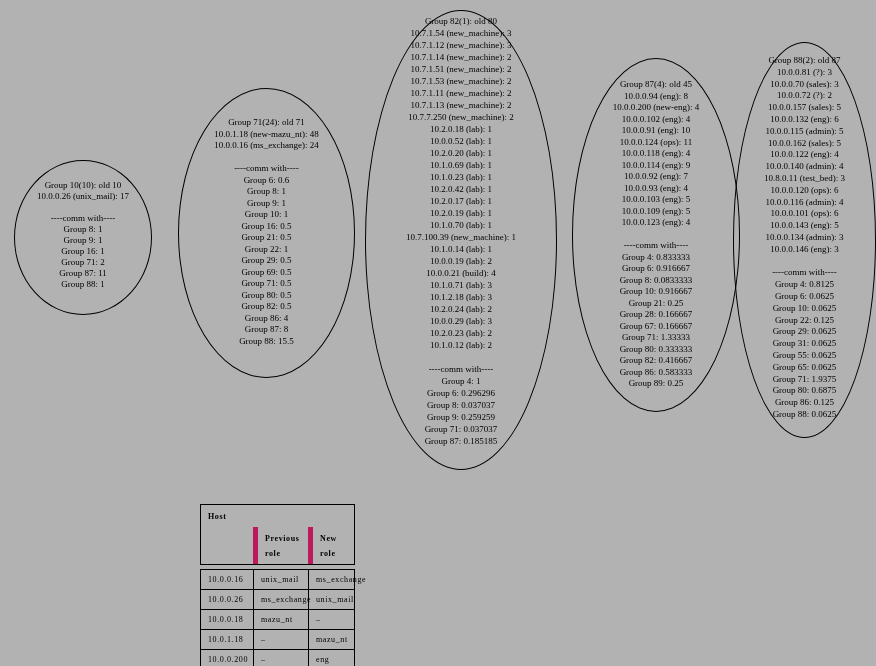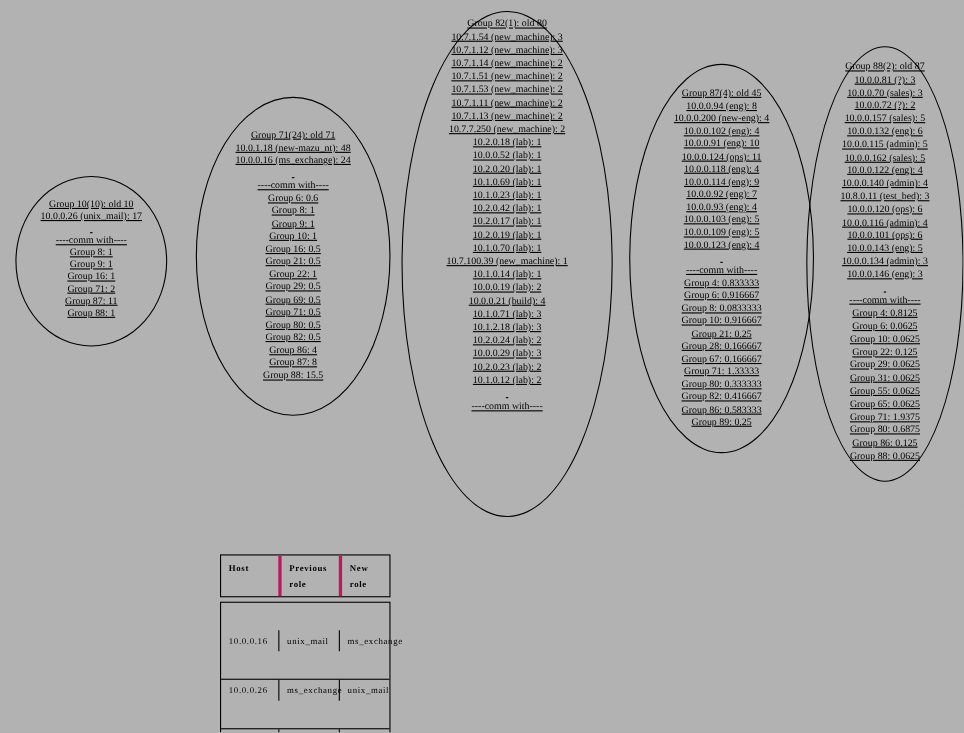--- a/index.html
+++ b/index.html
@@ -3,21 +3,21 @@
 <meta charset="utf-8">
 <style>
   html, body { margin: 0; padding: 0; background: #b2b2b2; }
   .canvas {
     position: relative; width: 876px; height: 666px;
     background: #b2b2b2; overflow: hidden;
     font-family: "Liberation Serif", serif; color: #000;
   }
   .ellipse {
     position: absolute; border: 1px solid #000; border-radius: 50%;
-    box-sizing: border-box; text-align: center; text-decoration: underline;
+    box-sizing: border-box; text-align: center;
   }
   .etext { font-size: 9px; }
   .eline { white-space: nowrap; }
   .e0 { left: 14px;  top: 160px; width: 138px; height: 155px; }
   .e0 .etext { padding-top: 19px; line-height: 11px; }
   .e1 { left: 178px; top: 88px;  width: 177px; height: 290px; }
   .e1 .etext { padding-top: 28px; line-height: 11.5px; }
   .e2 { left: 365px; top: 10px;  width: 192px; height: 460px; }
   .e2 .etext { padding-top: 4px;  line-height: 12px; }
   .e3 { left: 572px; top: 58px;  width: 168px; height: 354px; }
@@ -27,23 +27,23 @@
 
   .role-table {
     position: absolute; left: 200px; top: 504px;
     font-size: 8px; letter-spacing: 0.6px;
   }
   .thead {
     display: grid; grid-template-columns: 52px 55px 46px;
     border: 1px solid #000; font-weight: bold;
   }
   .hcell { padding: 4px 2px 3px 7px; line-height: 15px; }
-  .hcell + .hcell { border-left: 3px solid #be185d; }
+  .hcell + .hcell { border-left: 5px solid #be185d; margin-top: 22px; }
   .tbody { border: 1px solid #000; margin-top: 4px; }
-  .trow { display: grid; grid-template-columns: 52px 55px 46px; height: 19px; margin-top: 25px; }
+  .trow { display: grid; grid-template-columns: 52px 55px 46px; height: 19px; }
   .trow + .trow { border-top: 1px solid #000; }
   .tcell {
     padding-left: 7px; display: flex; align-items: center;
     white-space: nowrap; overflow: visible;
   }
   .tcell + .tcell { border-left: 1px solid #000; }
 </style>
 </head>
 <body>
 
@@ -124,20 +124,28 @@
           <div class="eline">10.0.0.21 (build): 4</div>
           <div class="eline">10.1.0.71 (lab): 3</div>
           <div class="eline">10.1.2.18 (lab): 3</div>
           <div class="eline">10.2.0.24 (lab): 2</div>
           <div class="eline">10.0.0.29 (lab): 3</div>
           <div class="eline">10.2.0.23 (lab): 2</div>
           <div class="eline">10.1.0.12 (lab): 2</div>
         </div>
       <div class="eline blank">&nbsp;</div>
       <div class="eline">----comm with----</div>
+      <div>
+          <div class="eline">Group 4: 1</div>
+          <div class="eline">Group 6: 0.296296</div>
+          <div class="eline">Group 8: 0.037037</div>
+          <div class="eline">Group 9: 0.259259</div>
+          <div class="eline">Group 71: 0.037037</div>
+          <div class="eline">Group 87: 0.185185</div>
+        </div>
     </div>
   </div>
 
   <div class="ellipse e3">
     <div class="etext">
       <div class="eline title">Group 87(4): old 45</div>
       <div>
           <div class="eline">10.0.0.94 (eng): 8</div>
           <div class="eline">10.0.0.200 (new-eng): 4</div>
           <div class="eline">10.0.0.102 (eng): 4</div>

